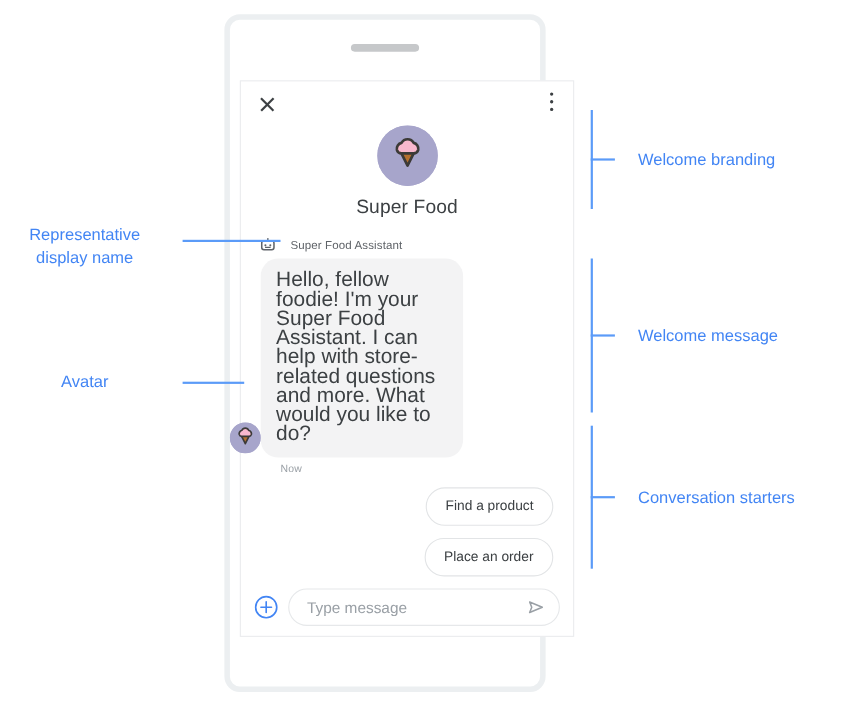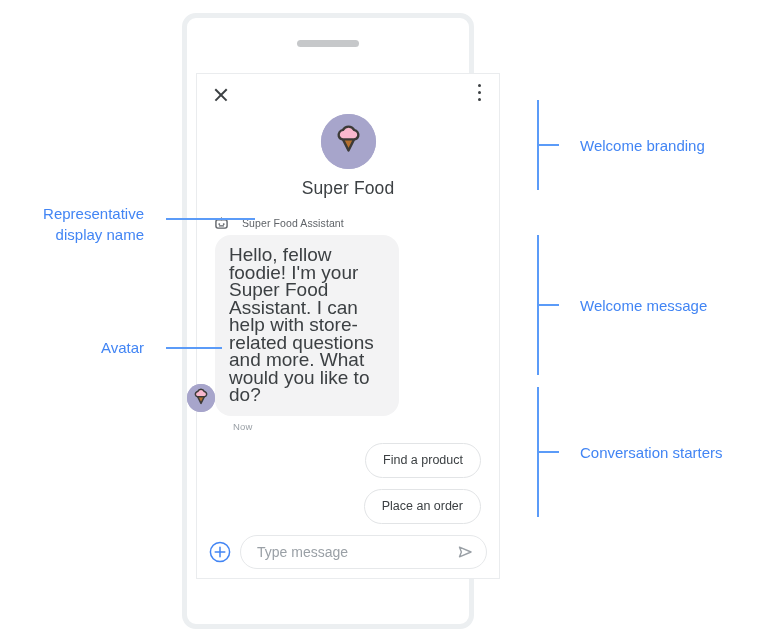--- a/index.html
+++ b/index.html
@@ -12,21 +12,21 @@
     height: 640px;
     position: relative;
     overflow: hidden;
     font-family: "Liberation Sans", sans-serif;
     -webkit-font-smoothing: antialiased;
   }
 
   
   #phone-frame {
     position: absolute;
-    left: 182px;
+    left: 204px;
     top: 13px;
     width: 292px;
     height: 616px;
     box-sizing: border-box;
     border: 5px solid #eceff1;
     border-radius: 14px;
     background: #ffffff;
   }
   #phone-speaker {
     position: absolute;
@@ -229,21 +229,21 @@
   #send-icon { width: 20px; height: 20px; flex: 0 0 auto; cursor: pointer; }
 
   
   .anno-label {
     position: absolute;
     font-size: 15px;
     color: #4285f4;
     line-height: 21px;
     white-space: pre-line;
   }
-  .anno-left { text-align: right; }
+  .anno-left { text-align: center; }
   .anno-line {
     position: absolute;
     background: #5b9bf8;
     height: 2px;
   }
   .bracket {
     position: absolute;
     width: 2px;
     background: #5b9bf8;
   }

